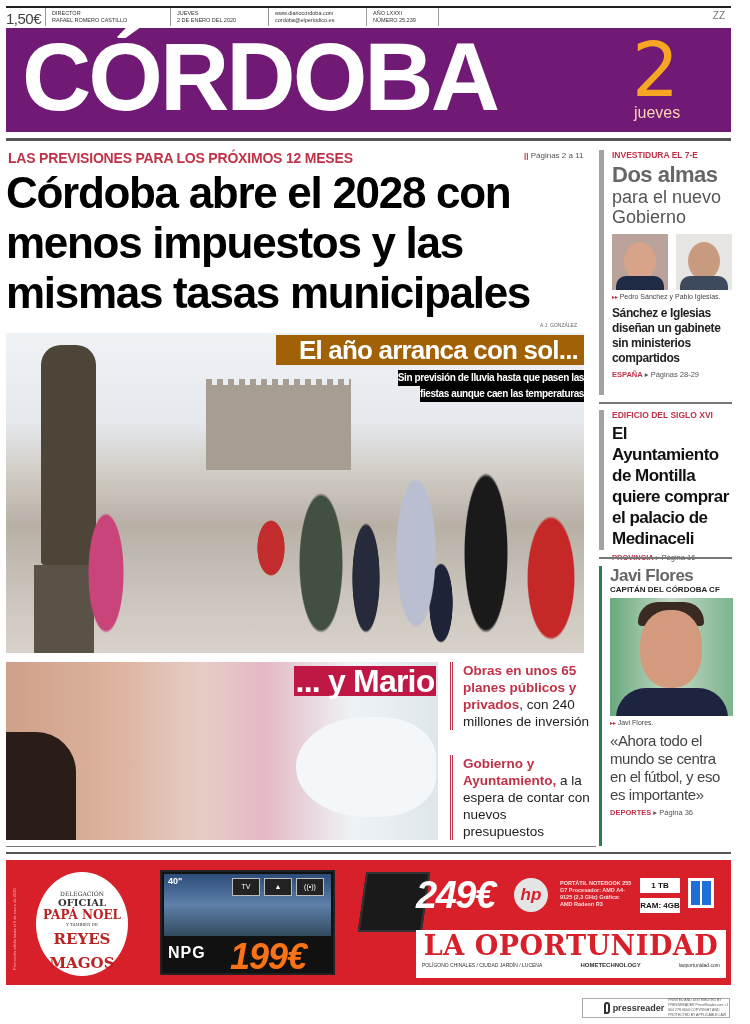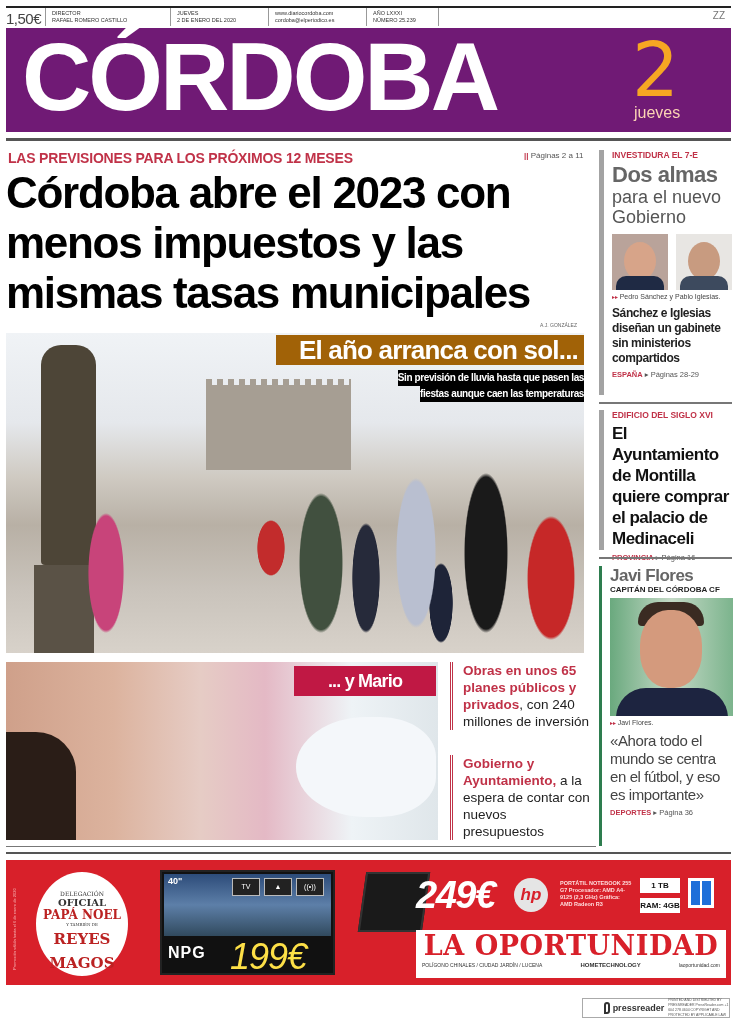--- a/index.html
+++ b/index.html
@@ -45,21 +45,21 @@
       radial-gradient(ellipse 14px 55px at 300px 125px, #262a3a 95%, transparent 100%),
       radial-gradient(ellipse 12px 40px at 375px 150px, #1e2438 95%, transparent 100%); }
   .overlay-title { position: absolute; left: 276px; top: 335px; width: 308px; height: 30px; background: #a16207; color: #fff; font-size: 26px; font-weight: bold; line-height: 30px; text-align: right; padding-right: 6px; letter-spacing: -0.8px; }
   .overlay-sub { position: absolute; right: 166px; font-size: 10px; font-weight: bold; color: #fff; background: #000; padding: 1px 0; letter-spacing: -0.4px; line-height: 14px; }
 
   
   .photo-baby { position: absolute; left: 6px; top: 662px; width: 432px; height: 178px; overflow: hidden;
     background: linear-gradient(90deg, #cfa08a 0%, #dcb39e 25%, #e6ccc5 45%, #e4b9c5 60%, #eef3f6 80%, #dfe6ea 100%); }
   .photo-baby .hair { position: absolute; left: 0; top: 70px; width: 70px; height: 110px; background: #2a1d17; border-radius: 0 40px 0 0; }
   .photo-baby .hat { position: absolute; left: 290px; top: 55px; width: 140px; height: 100px; background: #f4f7fa; border-radius: 50% 40% 40% 50%; }
-  .tag-mario { position: absolute; left: 294px; top: 666px; width: 142px; height: 30px; background: #c01844; color: #fff; font-size: 18px; font-weight: bold; line-height: 30px; text-align: center; letter-spacing: -0.8px; }
+  .tag-mario { position: absolute; left: 294px; top: 666px; width: 142px; height: 30px; background: #c01844; color: #fff; font-size: 32px; font-weight: bold; line-height: 30px; text-align: center; letter-spacing: -0.8px; }
   .mid-rule { position: absolute; left: 6px; top: 846px; width: 590px; border-top: 1px solid #777; }
 
   
   .brief { position: absolute; left: 450px; width: 140px; border-left: 3px double #c03248; padding-left: 10px; font-size: 13.5px; line-height: 17px; color: #222; }
   .brief .hl { color: #c03248; font-weight: bold; }
 
   
   .col { position: absolute; left: 599px; width: 133px; padding-left: 8px; }
   .col.red { border-left: 5px solid #a3a3a3; }
   .col.green { border-left: 3px solid #2e7d4f; }
@@ -94,21 +94,21 @@
   .ad .badge .l3 { font-size: 12px; font-weight: bold; }
   .ad .badge .l4 { font-size: 4px; color: #333; }
   .ad .badge .l5 { font-size: 15px; font-weight: bold; line-height: 24px; }
   .ad .side-legal { position: absolute; left: 6px; top: 10px; font-size: 4px; color: #f5b3b3; writing-mode: vertical-rl; transform: rotate(180deg); height: 100px; }
   .ad .tv { position: absolute; left: 154px; top: 10px; width: 175px; height: 105px; background: #111; border: 2px solid #222; }
   .ad .tv .screen { position: absolute; left: 2px; top: 2px; width: 167px; height: 62px; background: linear-gradient(180deg, #2d4c7a 0%, #5d7fa8 50%, #314a5e 100%); }
   .ad .tv .size { position: absolute; left: 6px; top: 4px; font-size: 9px; font-weight: bold; color: #fff; }
   .ad .tv .icons { position: absolute; left: 70px; top: 6px; display: flex; gap: 4px; }
   .ad .tv .icons span { width: 28px; height: 18px; border: 1px solid #bbb; font-size: 7px; color: #fff; text-align: center; line-height: 16px; background: #222; }
   .ad .tv .brand { position: absolute; left: 6px; top: 72px; font-size: 16px; font-weight: bold; color: #fff; letter-spacing: 1px; }
-  .ad .tv .price { position: absolute; left: 68px; top: 64px; font-size: 36px; font-weight: normal; font-style: italic; color: #fde047; letter-spacing: -1px; }
+  .ad .tv .price { position: absolute; left: 68px; top: 64px; font-size: 36px; font-weight: bold; font-style: italic; color: #f97316; letter-spacing: -1px; }
   .ad .laptop { position: absolute; left: 356px; top: 12px; width: 64px; height: 60px; background: #1a1a1a; transform: skewX(-8deg); border: 2px solid #333; }
   .ad .laptop-price { position: absolute; left: 410px; top: 14px; font-size: 38px; font-weight: bold; font-style: italic; color: #fff; letter-spacing: -1.5px; }
   .ad .hp { position: absolute; left: 508px; top: 18px; width: 34px; height: 34px; border-radius: 50%; background: #e5e5e5; color: #d8202a; font-size: 17px; font-weight: bold; font-style: italic; text-align: center; line-height: 34px; }
   .ad .specs { position: absolute; left: 554px; top: 20px; font-size: 5.5px; font-weight: bold; color: #fdd; line-height: 7px; width: 72px; }
   .ad .spec-box { position: absolute; left: 634px; width: 40px; height: 15px; background: #fff; color: #111; font-size: 8px; font-weight: bold; text-align: center; line-height: 15px; }
   .ad .win { position: absolute; left: 682px; top: 18px; width: 26px; height: 30px; background: #fff; padding: 3px; }
   .ad .win i { display: block; width: 100%; height: 100%; background: linear-gradient(90deg, #1e6fd9 0 46%, transparent 46% 54%, #1e6fd9 54%), #fff; }
   .ad .store { position: absolute; left: 410px; top: 70px; width: 310px; height: 48px; background: #fff; text-align: center; }
   .ad .store .name { font-family: "DejaVu Serif", serif; font-size: 27px; font-weight: bold; color: #d8202a; letter-spacing: 0.5px; line-height: 32px; }
   .ad .store .row { display: flex; justify-content: space-between; padding: 0 6px; font-size: 5px; color: #333; }
@@ -146,21 +146,21 @@
 
 <div class="masthead">
   <div class="title">CÓRDOBA</div>
   <div class="day-num">2</div>
   <div class="day-name">jueves</div>
 </div>
 <div class="rule" style="top:138px;"></div>
 
 <div class="kicker">LAS PREVISIONES PARA LOS PRÓXIMOS 12 MESES</div>
 <div class="pages-ref">Páginas 2 a 11</div>
-<div class="headline">Córdoba abre el 2023 con menos impuestos y las mismas tasas municipales</div>
+<div class="headline">Córdoba abre el 2028 con menos impuestos y las mismas tasas municipales</div>
 <div class="byline">A.J. GONZÁLEZ</div>
 
 <div class="photo-main">
   <div class="tower"></div>
   <div class="statue"></div>
   <div class="plinth"></div>
   <div class="crowd"></div>
 </div>
 <div class="overlay-title">El año arranca con sol...</div>
 <div class="overlay-sub" style="top:370px;">Sin previsión de lluvia hasta que pasen las</div>

